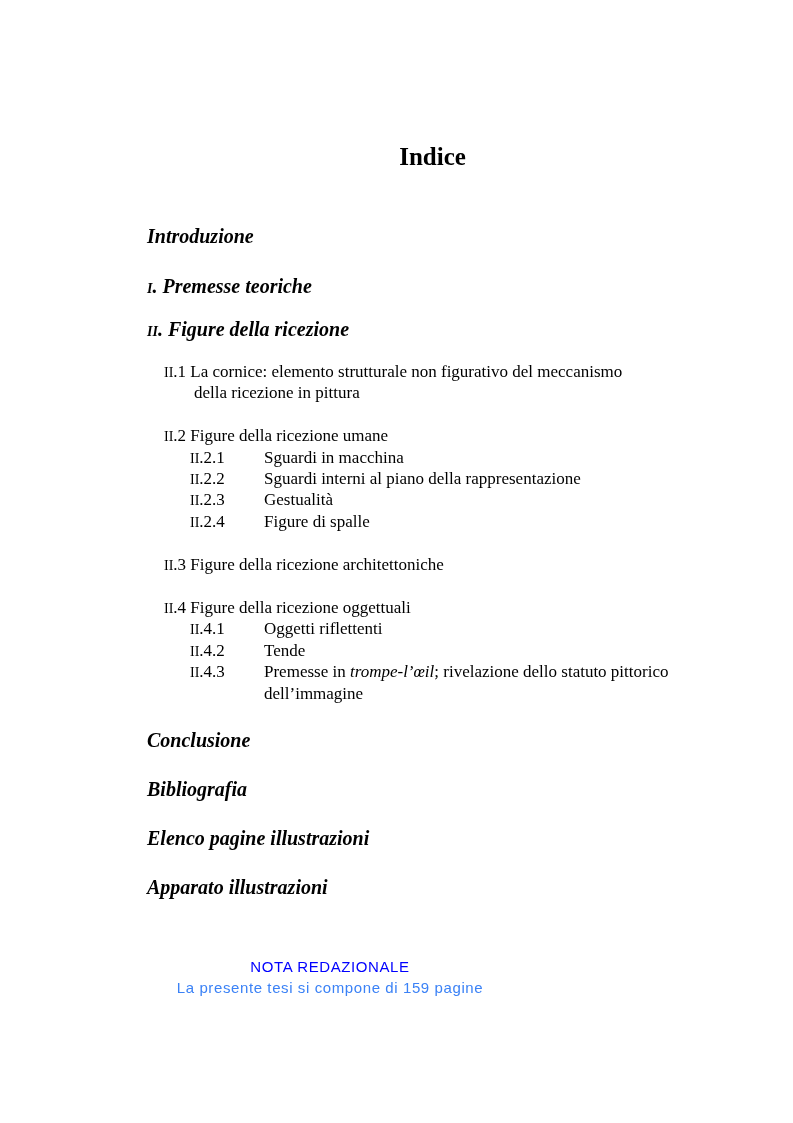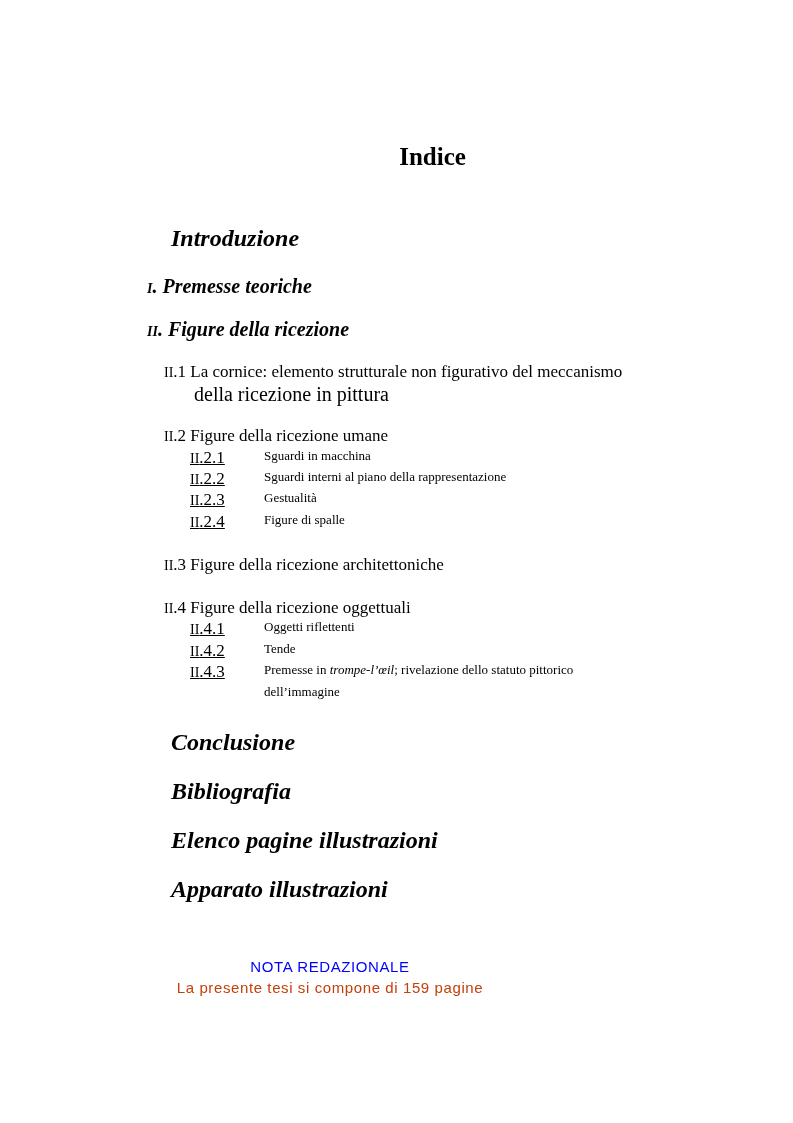--- a/index.html
+++ b/index.html
@@ -1,27 +1,27 @@
 <!DOCTYPE html>
 <html><head>
 <meta charset="utf-8">
 <style>
   html, body { margin: 0; padding: 0; background: #ffffff; }
   body { width: 793px; height: 1123px; position: relative; overflow: hidden;
          font-family: "Liberation Serif", "DejaVu Serif", serif; color: #000; }
   .abs { position: absolute; white-space: nowrap; }
   .title { left: 0; width: 865px; text-align: center; top: 143px; font-size: 25px; font-weight: bold; }
-  .major-it { left: 147px; font-size: 24px; font-weight: bold; font-style: italic; margin-left: 24px; }
+  .major-it { left: 147px; font-size: 20px; font-weight: bold; font-style: italic; }
   .chapter { left: 147px; font-size: 20px; font-weight: bold; font-style: italic; }
   .sc { font-variant: small-caps; }
   .roman-sm { font-size: 14px; }
   .sec { left: 164px; font-size: 17px; }
-  .sec-cont { left: 194px; font-size: 20px; }
-  .sub-num { left: 190px; font-size: 17px; text-decoration: underline; }
-  .sub-text { left: 264px; font-size: 13px; }
+  .sec-cont { left: 194px; font-size: 17px; }
+  .sub-num { left: 190px; font-size: 17px; }
+  .sub-text { left: 264px; font-size: 17px; }
   .note { left: 0; width: 660px; text-align: center; font-family: "Liberation Sans", "DejaVu Sans", sans-serif;
           font-size: 15px; color: #0000ff; letter-spacing: 0.6px; }
 </style>
 </head>
 <body>
 
 <div class="abs title">Indice</div>
 
 <div class="abs major-it" style="top:225px">Introduzione</div>
 
@@ -59,13 +59,13 @@
 <div class="abs sub-num" style="top:662px"><span class="roman-sm">II</span><span>.4.3</span></div>
 <div class="abs sub-text" style="top:662px"><span>Premesse in </span><i>trompe-l’œil</i><span>; rivelazione dello statuto pittorico</span></div>
 <div class="abs sub-text" style="top:684px">dell’immagine</div>
 
 <div class="abs major-it" style="top:729px">Conclusione</div>
 <div class="abs major-it" style="top:778px">Bibliografia</div>
 <div class="abs major-it" style="top:827px">Elenco pagine illustrazioni</div>
 <div class="abs major-it" style="top:876px">Apparato illustrazioni</div>
 
 <div class="abs note" style="top: 958px; color: rgb(0, 0, 255);">NOTA REDAZIONALE</div>
-<div class="abs note" style="top: 979px; color: #c2410c;">La presente tesi si compone di 159 pagine</div>
+<div class="abs note" style="top: 979px; color: #3b82f6;">La presente tesi si compone di 159 pagine</div>
 
 </body></html>

